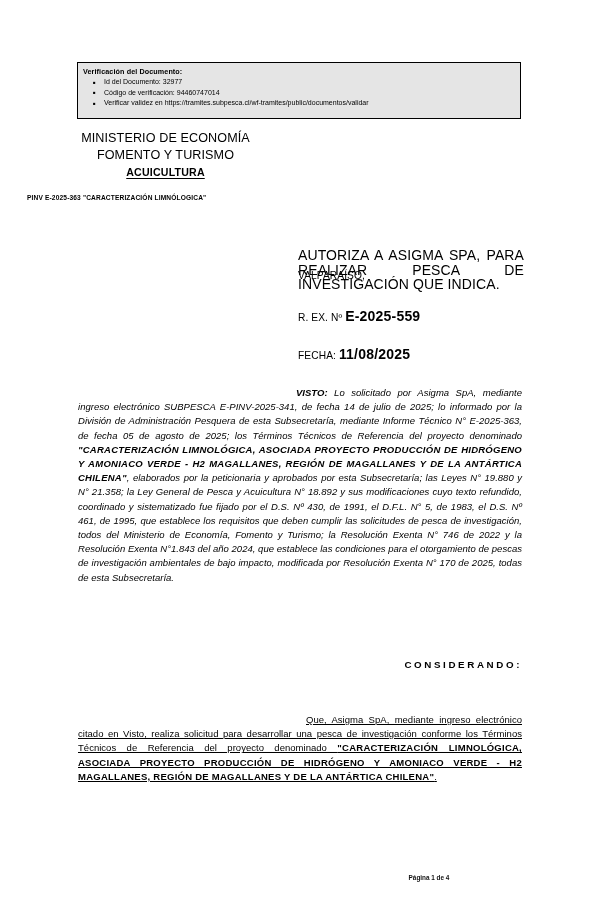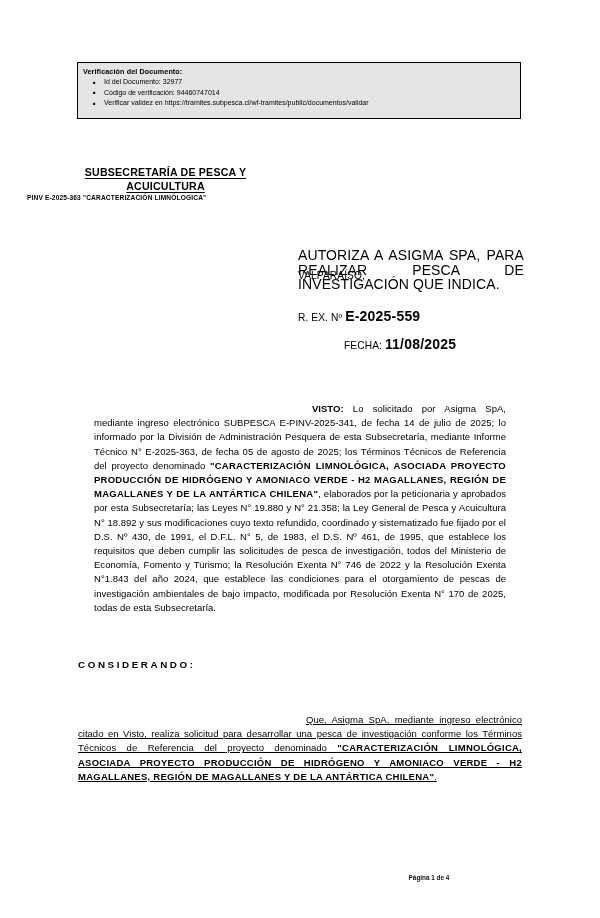--- a/index.html
+++ b/index.html
@@ -128,59 +128,59 @@
     white-space: nowrap;
   }
   .rex b, .fecha b {
     font-weight: bold;
     font-size: 14px;
     letter-spacing: 0.2px;
   }
   .fecha {
     position: absolute;
     left: 298px;
-    top: 336px;
+    top: 346px;
     font-size: 10.2px;
     letter-spacing: 0.1px;
     white-space: nowrap;
-    margin-left: 46px;
   }
 
   
   .body-block {
     position: absolute;
     left: 78px;
     top: 386px;
     width: 444px;
     font-size: 9.5px;
     line-height: 14.2px;
     text-align: justify;
     letter-spacing: 0.02px;
   }
   .body-block p {
-    margin: 16px;
-    text-align: justify;
+    margin: 0;
+    text-align: justify;
+    font-style: italic;
   }
   .indent {
     text-indent: 218px;
   }
   .body-block b {
     font-weight: bold;
   }
   .proj-title {
     font-weight: bold;
     letter-spacing: 0.25px;
   }
 
   .considerando {
     position: absolute;
     left: 78px;
     top: 659px;
     width: 444px;
-    text-align: left;
+    text-align: right;
     font-size: 9.8px;
     font-weight: bold;
     letter-spacing: 2.6px;
   }
 
   .body-block2 {
     position: absolute;
     left: 78px;
     top: 713px;
     width: 444px;
@@ -214,23 +214,26 @@
 
   <div class="verif-box">
     <div class="verif-title">Verificación del Documento:</div>
     <ul class="verif-list">
       <li>Id del Documento: 32977</li>
       <li>Código de verificación: 94460747014</li>
       <li>Verificar validez en https://tramites.subpesca.cl/wf-tramites/public/documentos/validar</li>
     </ul>
   </div>
 
+  <div class="ministry">
+    <div>MINISTERIO DE ECONOMÍA</div>
+    <div>FOMENTO Y TURISMO</div>
+  </div>
 
   <div class="subsec">
-    <div><span>SUBSECRETARÍA DE PESCA Y</span></div>
     <div><span>ACUICULTURA</span></div>
   </div>
 
   <div class="pinv-line">PINV E-2025-363 "CARACTERIZACIÓN LIMNÓLOGICA"</div>
 
   <div class="autoriza">AUTORIZA A ASIGMA SPA, PARA REALIZAR PESCA DE INVESTIGACIÓN QUE INDICA.</div>
 
   <div class="valparaiso">VALPARAÍSO,</div>
 
   <div class="rex">

